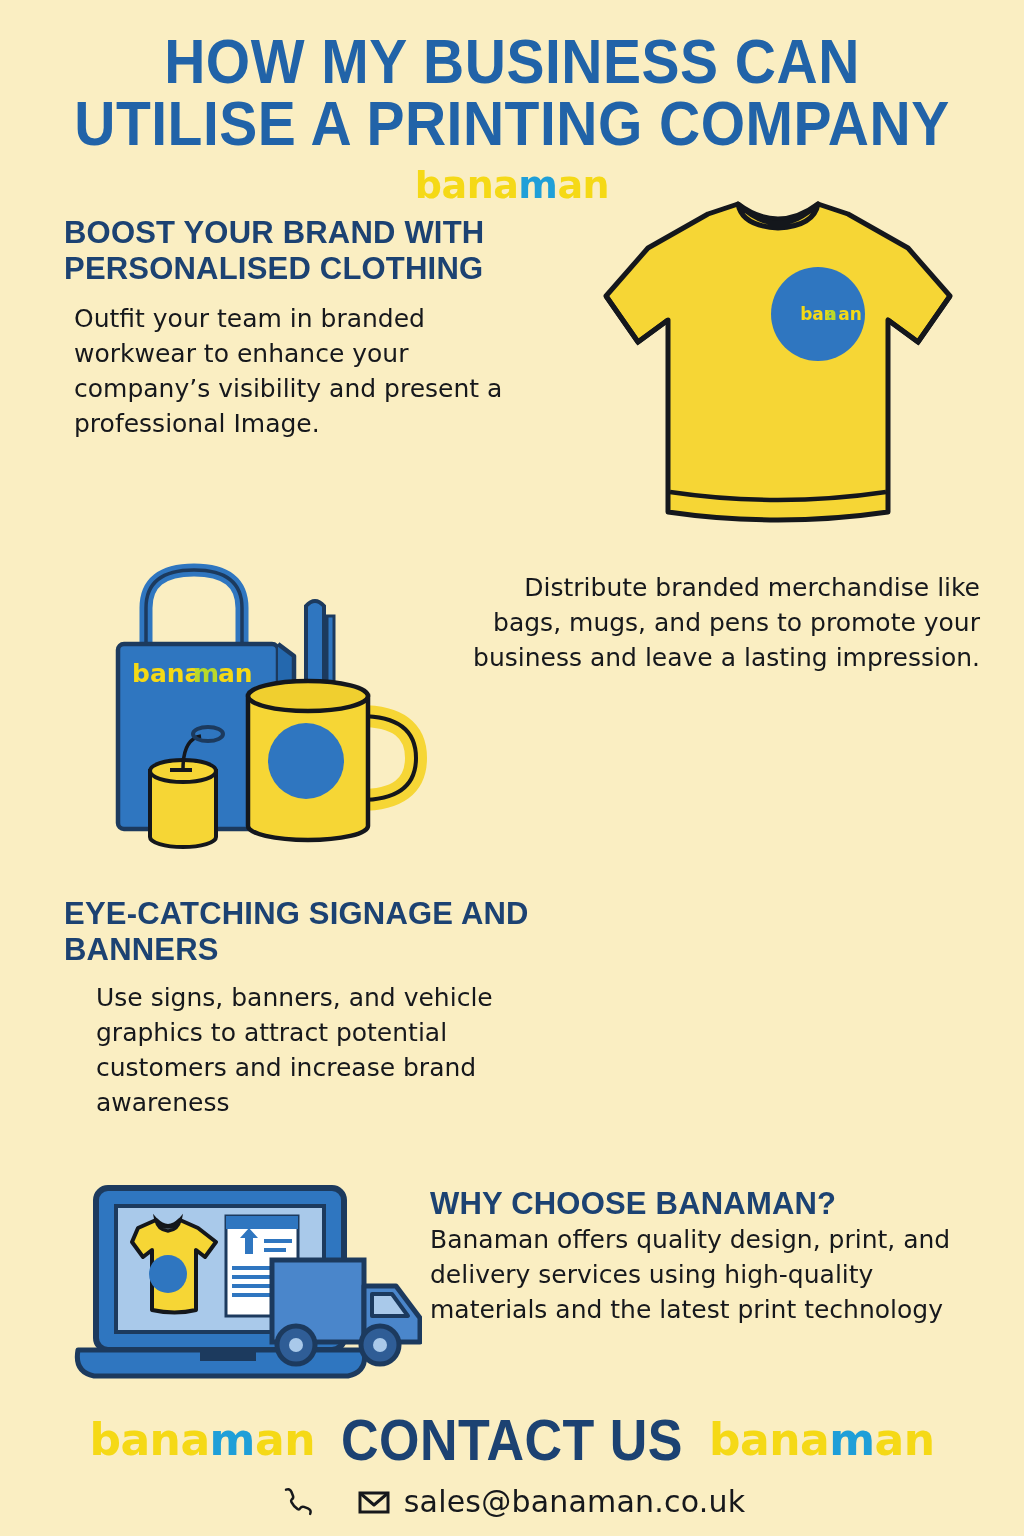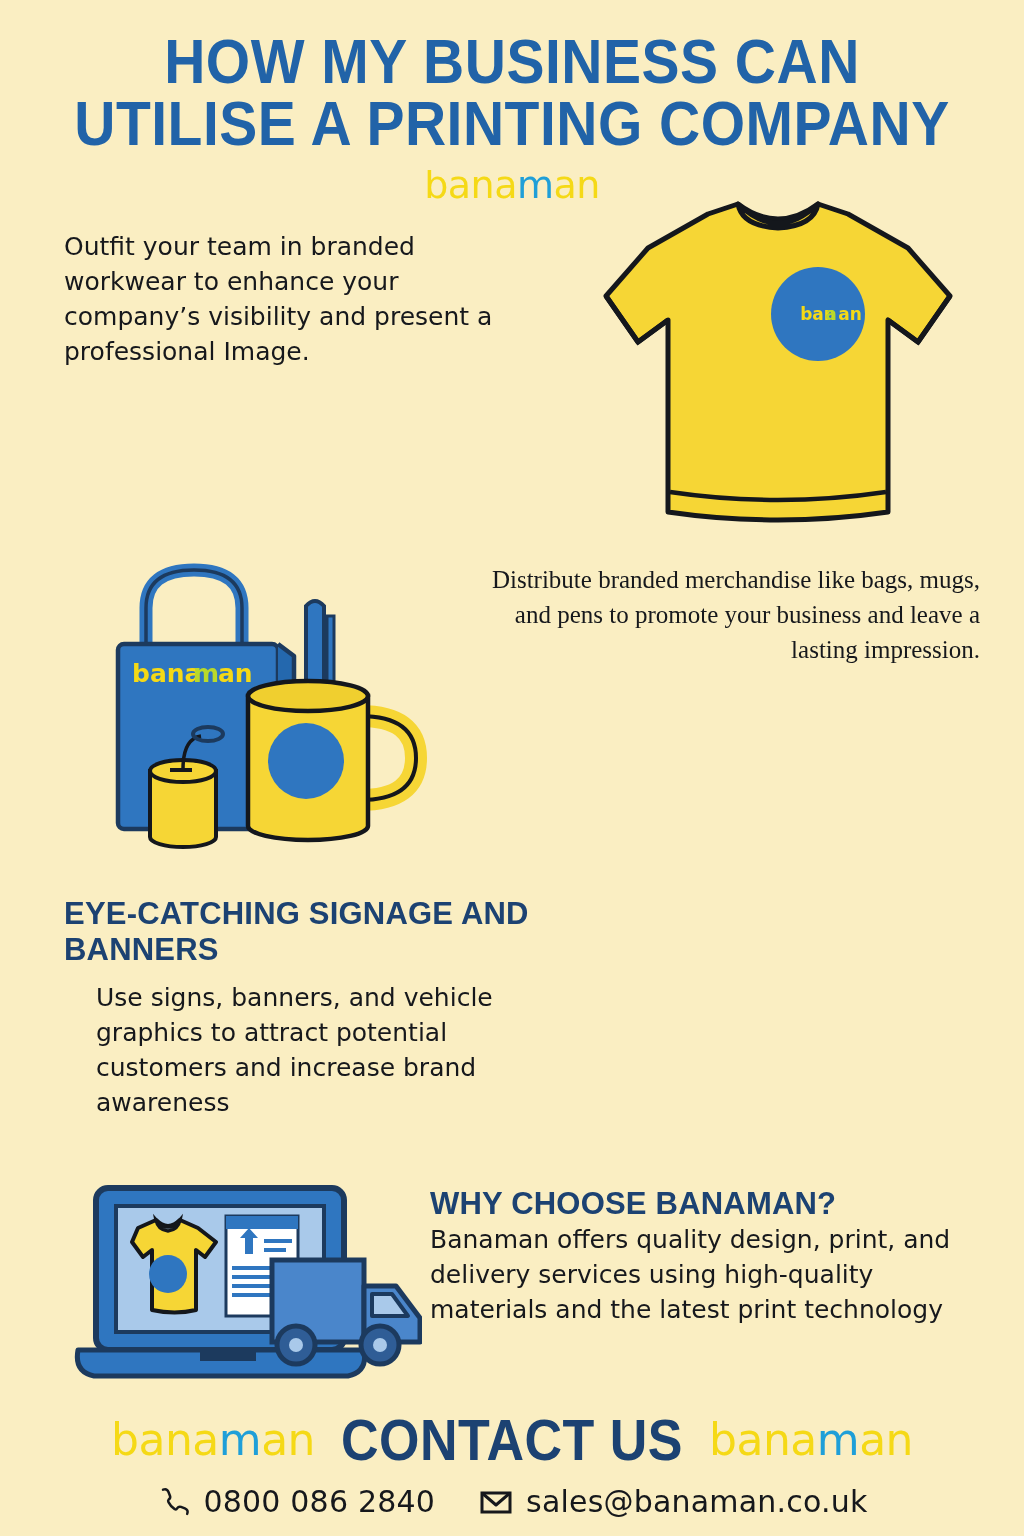--- a/index.html
+++ b/index.html
@@ -48,21 +48,21 @@
     top: 166px;
     left: 0;
     width: 1024px;
     text-align: center;
   }
 
   
   .bm {
     display: inline-block;
     font-family: "DejaVu Sans", sans-serif;
-    font-weight: normal;
+    font-weight: bold;
     letter-spacing: -0.5px;
     line-height: 1;
     white-space: nowrap;
   }
   .bm .y { color: #f5d916; }
   .bm .c { color: #1f9fd8; }
 
   
   .sec-head {
     font-family: "Liberation Sans", sans-serif;
@@ -74,24 +74,24 @@
     letter-spacing: 0.2px;
   }
   .sec-body {
     font-family: "DejaVu Sans", sans-serif;
     font-size: 25px;
     line-height: 35px;
     color: #16181c;
   }
 
   .s1-text { position: absolute; top: 215px; left: 64px; width: 450px; }
-  .s1-text .sec-body { margin-top: 14px; }
+  .s1-text .sec-body { margin-top: 14px; margin-left: 10px; }
 
   .s2-text { position: absolute; top: 560px; left: 470px; width: 510px; text-align: right; }
-  .s2-text .sec-body { margin-top: 2px; font-family: Liberation Serif, serif; }
+  .s2-text .sec-body { margin-top: 10px; }
 
   .s3-text { position: absolute; top: 896px; left: 64px; width: 510px; }
   .s3-text .sec-body { margin-top: 12px; margin-left: 32px; }
 
   .s4-text { position: absolute; top: 1186px; left: 430px; width: 555px; text-align: left; }
   .s4-text .sec-body { margin-top: 0; }
 
   
   .art { position: absolute; }
   .art-shirt { top: 192px; left: 578px; width: 400px; height: 350px; }
@@ -149,20 +149,21 @@
     <div class="title-line">UTILISE A PRINTING COMPANY</div>
   </div>
 
   <div class="logo-top">
     <span class="bm" style="font-size:38px;">
       <span class="y">bana</span><span class="c">m</span><span class="y">an</span>
     </span>
   </div>
 
   <div class="s1-text">
+    <div class="sec-head">BOOST YOUR BRAND WITH PERSONALISED CLOTHING</div>
     <div class="sec-body">Outfit your team in branded workwear to enhance your company’s visibility and present a professional Image.</div>
   </div>
 
   <div class="art art-shirt">
     <svg viewBox="0 0 400 350" xmlns="http://www.w3.org/2000/svg">
       <path d="M130 22 L160 12 Q200 42 240 12 L270 22 L330 56 L372 104 L340 150 L310 128 L310 320 Q200 336 90 320 L90 128 L60 150 L28 104 L70 56 Z" fill="#f6d635" stroke="#14171c" stroke-width="5" stroke-linejoin="round"></path>
       <path d="M160 12 Q200 50 240 12 Q236 34 200 36 Q164 34 160 12 Z" fill="#e8c72c" stroke="#14171c" stroke-width="5" stroke-linejoin="round"></path>
       <path d="M90 128 L60 150 L28 104" fill="none" stroke="#14171c" stroke-width="5"></path>
       <path d="M310 128 L340 150 L372 104" fill="none" stroke="#14171c" stroke-width="5"></path>
       <path d="M92 300 Q200 316 308 300" fill="none" stroke="#14171c" stroke-width="4.5"></path>
@@ -262,21 +263,20 @@
       </span>
     </div>
 
     <div class="footer-row2">
       <div class="contact-item">
         <span class="cicon">
           <svg viewBox="0 0 34 34" xmlns="http://www.w3.org/2000/svg">
             <path d="M7 4 q5 -2 7 3 l2 5 q1 3 -2 5 q-1 1 0 3 q3 6 8 9 q2 1 3 -1 q2 -3 5 -2 l5 2 q5 2 3 7" transform="scale(0.78) translate(2,2)" fill="none" stroke="#16181c" stroke-width="3.2" stroke-linecap="round" stroke-linejoin="round"></path>
           </svg>
         </span>
-        <span class="ctext">0800 086 2840</span>
       </div>
 
       <div class="contact-item">
         <span class="cicon">
           <svg viewBox="0 0 34 34" xmlns="http://www.w3.org/2000/svg">
             <rect x="3" y="8" width="28" height="19" fill="none" stroke="#16181c" stroke-width="3"></rect>
             <path d="M3 8 L17 20 L31 8" fill="none" stroke="#16181c" stroke-width="3" stroke-linejoin="round"></path>
           </svg>
         </span>
         <span class="ctext">sales@banaman.co.uk</span>

